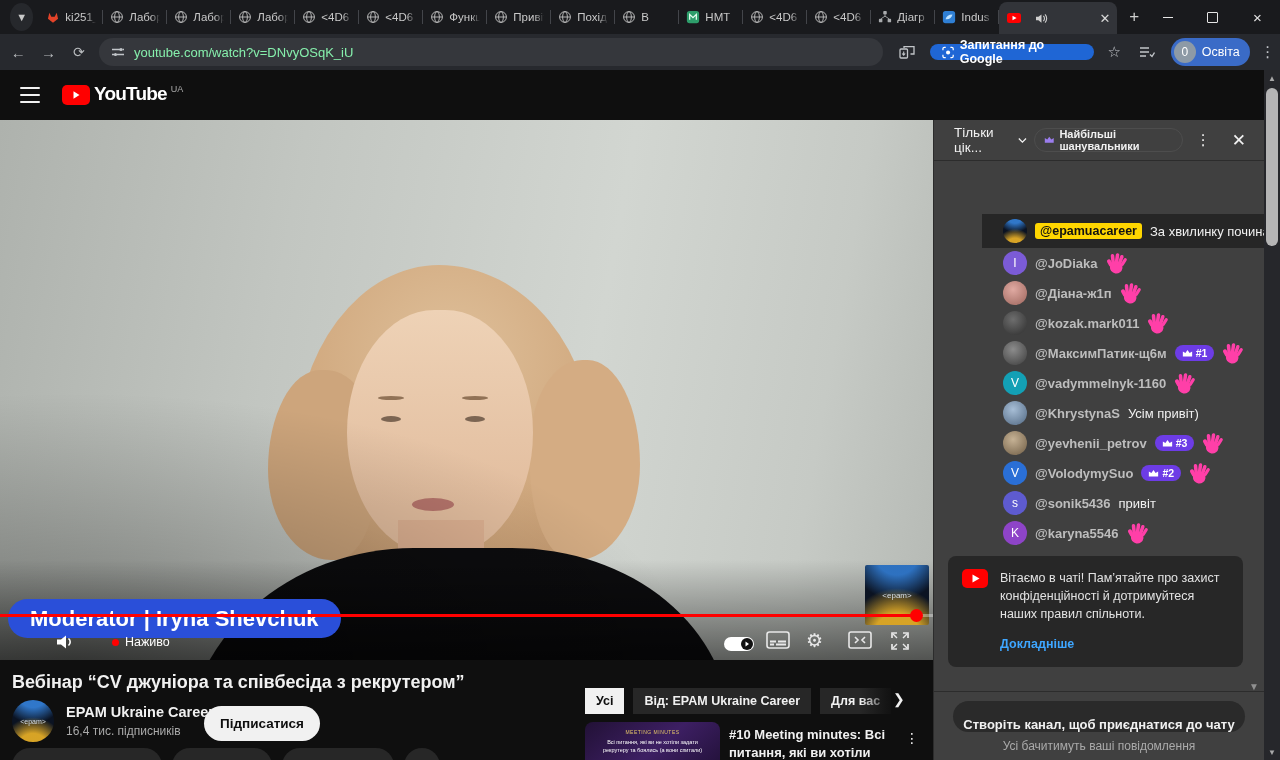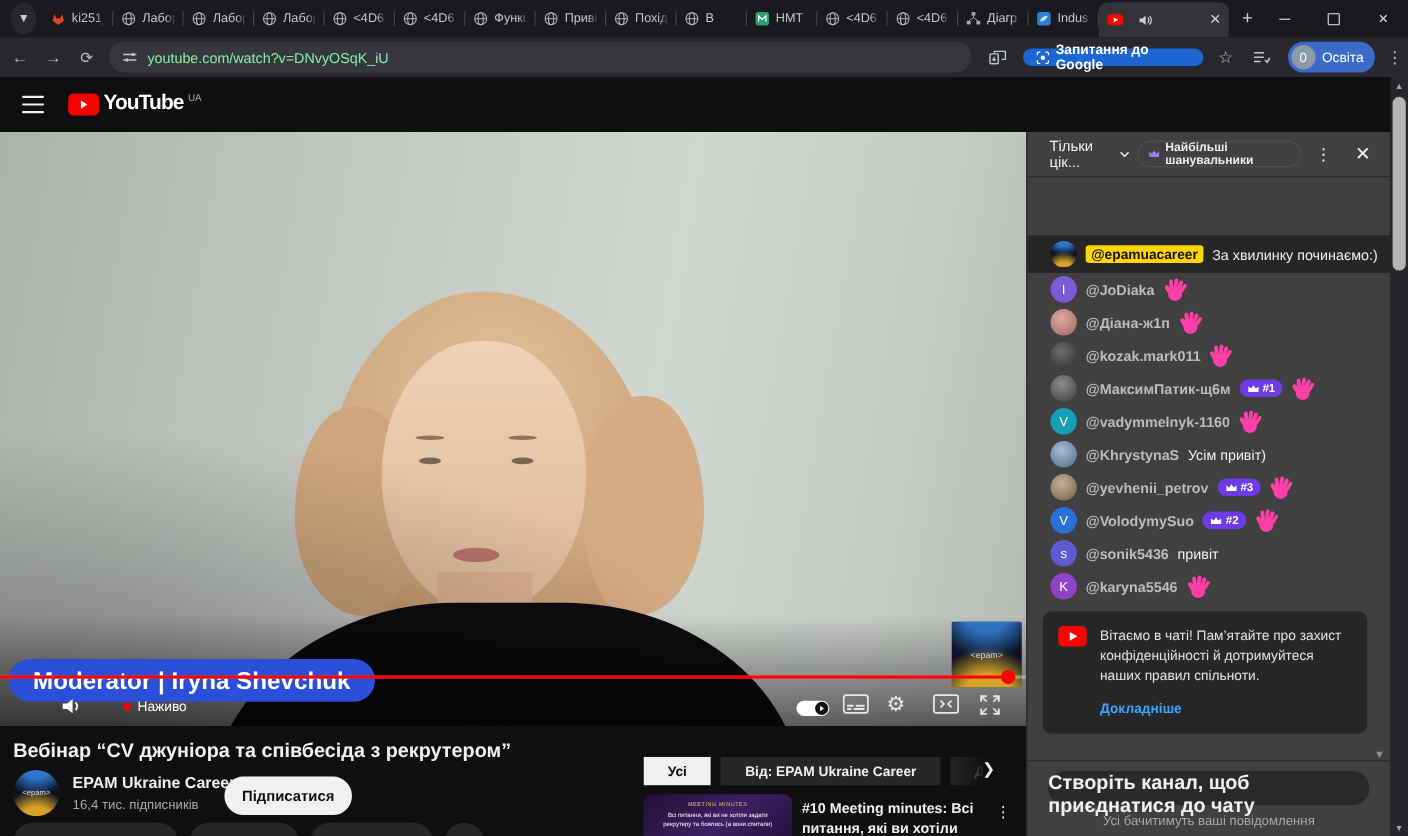--- a/index.html
+++ b/index.html
@@ -106,21 +106,21 @@
   .chname{left:66px;top:704px;font-size:14.5px;font-weight:bold;color:#f1f1f1;}
   .chsubs{left:66px;top:724px;font-size:12px;color:#aaa;}
   .subsbtn{left:204px;top:706px;height:35px;background:#f1f1f1;border-radius:18px;display:flex;align-items:center;
            padding:0 16px;color:#0f0f0f;font-size:13.5px;font-weight:bold;}
   .actionrow{left:12px;top:748px;display:flex;gap:10px;position:absolute;}
   .apill{height:36px;background:#272727;border-radius:18px;}
 
   
   .chips{left:585px;top:688px;display:flex;gap:9px;position:absolute;align-items:center;width:325px;overflow:hidden;}
   .chip{height:26px;border-radius:0;background:#272727;color:#f1f1f1;font-size:12.5px;font-weight:bold;
-        display:flex;align-items:center;padding:0 22px;white-space:nowrap;flex:0 0 auto;}
+        display:flex;align-items:center;padding:0 11px;white-space:nowrap;flex:0 0 auto;}
   .chip.activechip{background:#f1f1f1;color:#0f0f0f;}
   .chipfade{left:860px;top:686px;width:50px;height:30px;background:linear-gradient(90deg,transparent,#0f0f0f 70%);z-index:2;}
   .chiparrow{left:893px;top:691px;color:#f1f1f1;font-size:14px;z-index:3;}
   .relthumb{left:585px;top:722px;width:135px;height:76px;border-radius:8px;overflow:hidden;
             background:linear-gradient(140deg,#221136,#3d1f63 45%,#170b28);display:flex;flex-direction:column;
             align-items:center;justify-content:flex-start;padding-top:7px;box-sizing:border-box;gap:3px;}
   .relthumb .t1{font-size:5px;color:#e3c46a;letter-spacing:.5px;}
   .relthumb .t2{font-size:5.5px;color:#fff;width:110px;text-align:center;line-height:1.5;}
   .reltitle{left:729px;top:726px;width:172px;font-size:13px;font-weight:bold;color:#f1f1f1;line-height:1.35;}
   .relmenu{left:905px;top:730px;color:#f1f1f1;font-size:14px;}
@@ -128,38 +128,38 @@
   
   .chat{left:933px;top:120px;width:331px;height:640px;background:#404040;border-left:1px solid #2c2c2c;box-sizing:border-box;}
   .chathead{left:0;top:0;width:330px;height:41px;border-bottom:1px solid #2c2c2c;display:flex;align-items:center;
             padding:0 10px 0 20px;box-sizing:border-box;gap:7px;position:absolute;}
   .chatfilter{font-size:13.5px;color:#f1f1f1;display:flex;align-items:center;gap:7px;}
   .fanspill{height:22px;border:1px solid #4d4d4d;border-radius:12px;display:flex;align-items:center;gap:5px;
             padding:0 9px;font-size:11px;font-weight:bold;color:#f1f1f1;}
   .chatmenu{margin-left:auto;color:#f1f1f1;font-size:15px;padding:0 6px;}
   .chatclose{color:#f1f1f1;font-size:17px;padding:0 8px;}
   .chatlist{left:0;top:41px;width:330px;height:540px;position:absolute;overflow:hidden;}
-  .msg{display:flex;align-items:center;gap:8px;padding:3px 10px 3px 21px;min-height:22px;}
+  .msg{display:flex;align-items:center;gap:8px;padding:3px 10px 3px 21px;min-height:22px;margin-left:48px;}
   .msg.hl{background:#262626;padding-top:5px;padding-bottom:5px;}
   .mava{width:24px;height:24px;border-radius:50%;flex:0 0 24px;display:flex;align-items:center;justify-content:center;
         color:#fff;font-size:12px;}
   .uname{font-size:13px;font-weight:bold;color:#bdbdbd;white-space:nowrap;}
   .uchip{font-size:12.5px;font-weight:bold;color:#111;background:#ffd600;border-radius:3px;padding:1px 5px;white-space:nowrap;}
   .mtext{font-size:13px;color:#f1f1f1;white-space:nowrap;}
   .mbadge{height:16px;background:#6d3ce6;border-radius:9px;display:flex;align-items:center;gap:3px;padding:0 7px;
           color:#fff;font-size:10.5px;font-weight:bold;}
   .hand{transform:rotate(8deg);}
   .notice{margin:8px 21px 6px 14px;background:#272727;border-radius:8px;padding:13px 14px;display:flex;gap:12px;}
   .noticetxt{font-size:12.5px;color:#e3e3e3;line-height:1.45;width:225px;}
   .noticelink{display:block;margin-top:12px;color:#3ea6ff;font-weight:bold;font-size:12.5px;}
   .scrolldn{left:315px;top:561px;color:#909090;font-size:10px;position:absolute;}
   .chatfoot{left:0;top:571px;width:330px;height:69px;border-top:1px solid #2c2c2c;position:absolute;
             display:flex;flex-direction:column;align-items:center;}
   .joinbtn{margin-top:9px;width:292px;height:31px;background:#2a2a2a;border-radius:16px;color:#f1f1f1;
-           font-size:18px;font-weight:bold;display:flex;align-items:flex-start;justify-content:center;}
+           font-size:13px;font-weight:bold;display:flex;align-items:flex-end;justify-content:center;}
   .chathint{margin-top:7px;font-size:12px;color:#aaa;}
 
   
   .scrollbar{left:1264px;top:70px;width:16px;height:690px;background:#26272b;}
   .sarrow{width:16px;height:16px;display:flex;align-items:center;justify-content:center;color:#a8a8a8;font-size:8px;position:absolute;}
   .sthumb{position:absolute;left:2px;top:18px;width:12px;height:158px;background:#b5b5b5;border-radius:6px;}
 </style>
 </head>
 <body>
 

